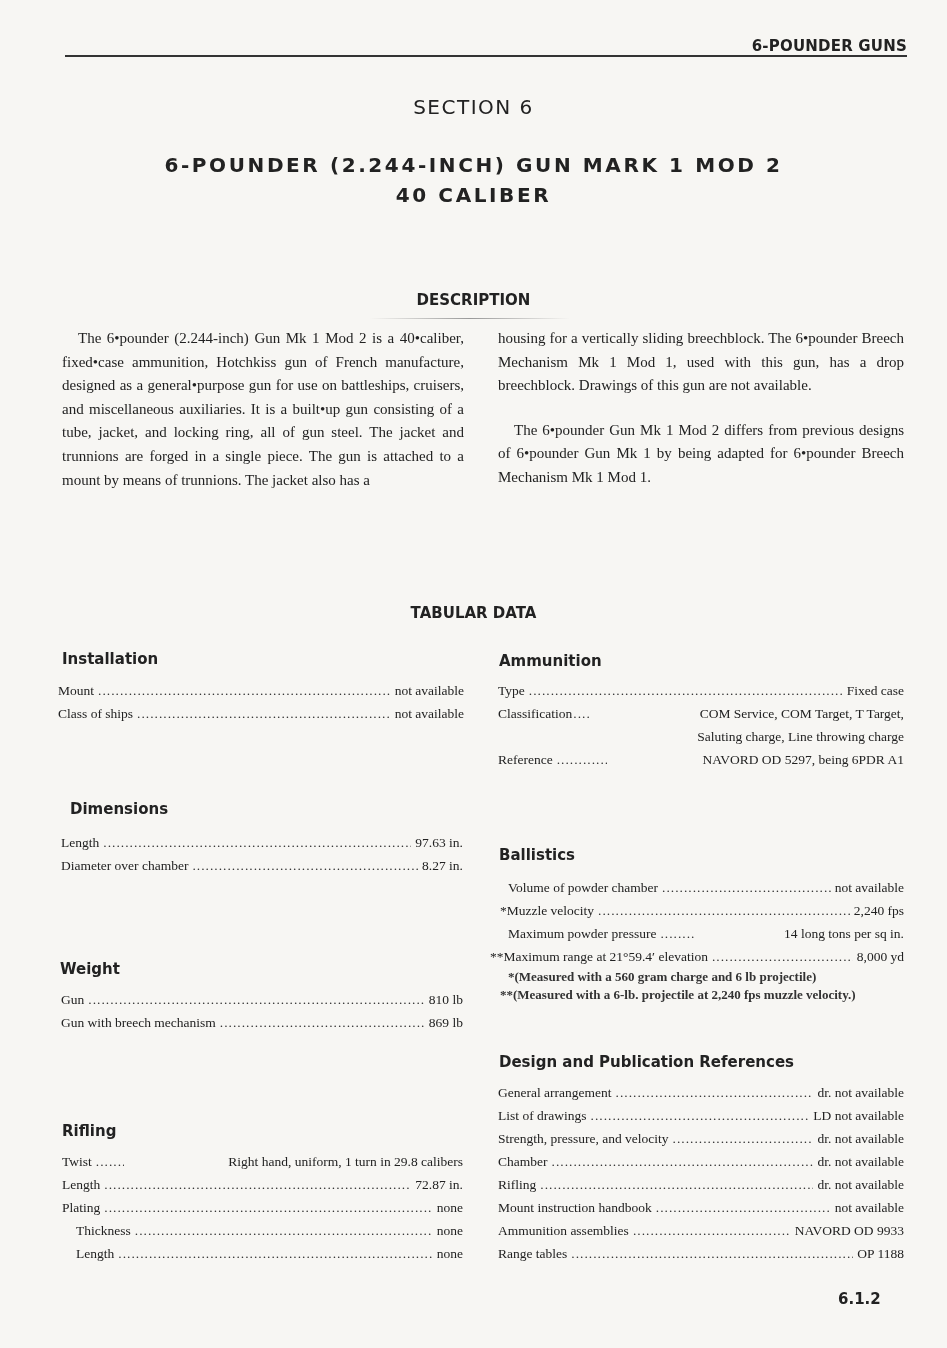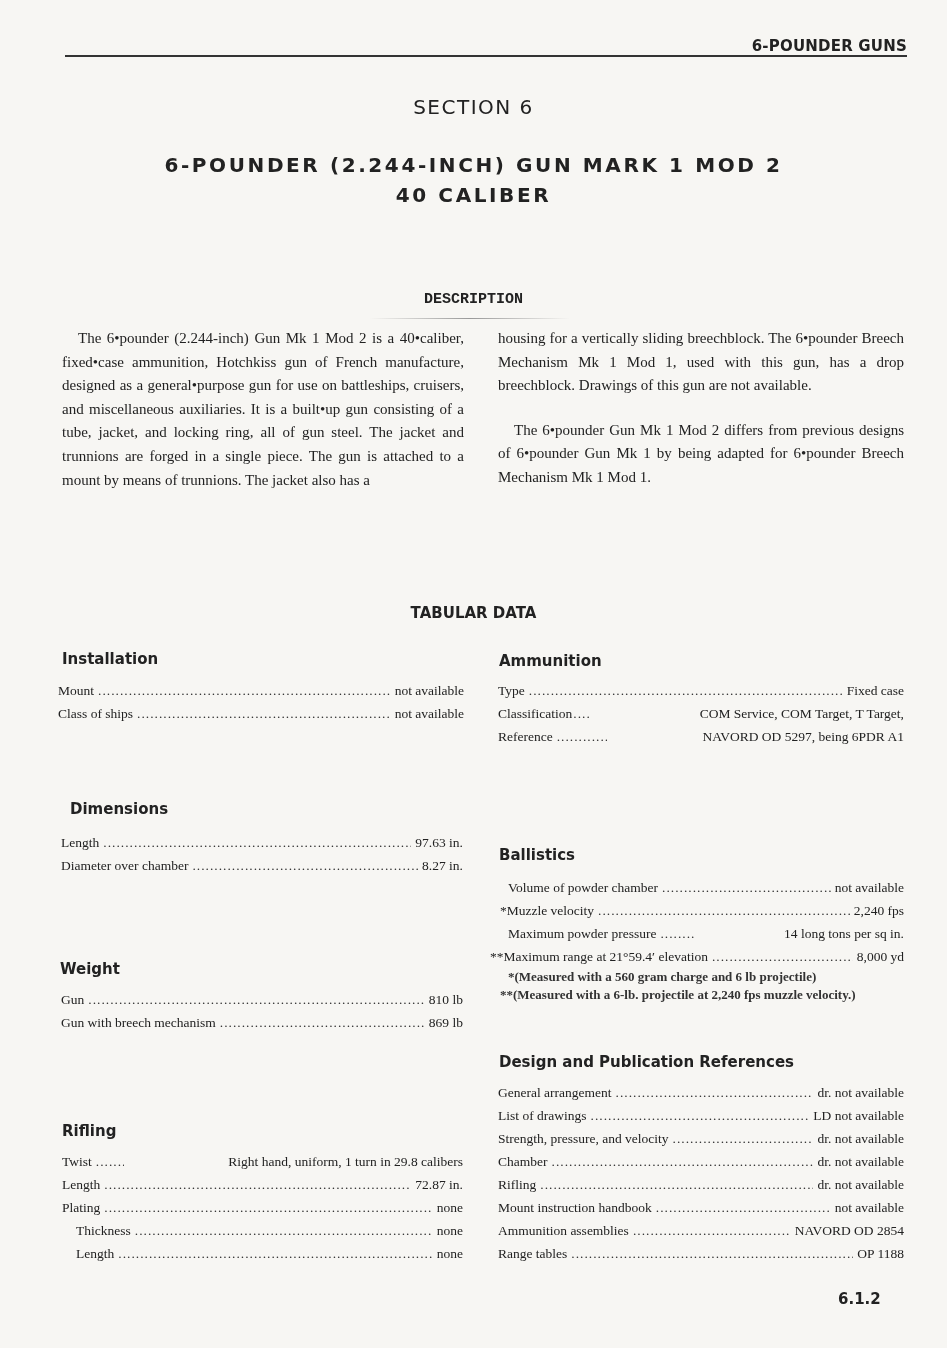--- a/index.html
+++ b/index.html
@@ -12,21 +12,21 @@
   .abs { position: absolute; }
   .running-head {
     left: 0; right: 40px; top: 37px; text-align: right;
     font-size: 15px; font-weight: bold; letter-spacing: 0.2px; color: #222;
   }
   .rule { left: 65px; top: 55px; width: 842px; height: 2px; background: #333; }
   .center { left: 0; width: 947px; text-align: center; }
   .section-title { top: 95px; font-size: 20px; letter-spacing: 1.5px; color: #222; }
   .gun-title { top: 150px; font-size: 20px; font-weight: bold; letter-spacing: 2.6px; line-height: 30px; color: #222; }
   .heading { font-size: 15px; font-weight: bold; color: #222; }
-  .desc-head { top: 291px; font-family: Liberation Mono, monospace; }
+  .desc-head { top: 291px; }
   .desc-rule { left: 370px; top: 318px; width: 200px; height: 1px; background: linear-gradient(90deg, transparent, #999, transparent); }
   .para {
     font-size: 15px; line-height: 23.6px; text-align: justify;
     text-align-last: left; color: #222;
   }
   .para p { margin: 0; text-indent: 16px; }
   .col-left { left: 62px; width: 402px; font-family: Liberation Serif, serif; }
   .col-right { left: 498px; width: 406px; }
   .subhead { font-size: 15px; font-weight: bold; color: #222; }
   .rows { font-size: 13.5px; line-height: 23px; color: #222; }
@@ -141,20 +141,21 @@
   <div class="row">
       <span class="lbl">Type</span>
       <span class="dots"></span>
       <span class="val">Fixed case</span>
     </div>
   <div class="row">
       <span class="lbl">Classification</span>
       <span class="dots" style="flex:0 0 18px; margin:0 1px;"></span>
       <span class="val" style="margin-left:auto">COM Service, COM Target, T Target,</span>
     </div>
+  <div class="wrap-right">Saluting charge, Line throwing charge</div>
   <div class="row">
       <span class="lbl">Reference</span>
       <span class="dots" style="flex:0 0 50px"></span>
       <span class="val" style="margin-left:auto">NAVORD OD 5297, being 6PDR A1</span>
     </div>
 </div>
 
 <div class="abs subhead sans" style="left:499px; top:846px;">Ballistics</div>
 <div class="abs rows" style="left:496px; top:876px; width:408px;">
   <div class="row" style="padding-left:12px">
@@ -209,21 +210,21 @@
       <span class="val">dr. not available</span>
     </div>
   <div class="row">
       <span class="lbl">Mount instruction handbook</span>
       <span class="dots"></span>
       <span class="val">not available</span>
     </div>
   <div class="row">
       <span class="lbl">Ammunition assemblies</span>
       <span class="dots"></span>
-      <span class="val">NAVORD OD 2854</span>
+      <span class="val">NAVORD OD 9933</span>
     </div>
   <div class="row">
       <span class="lbl">Range tables</span>
       <span class="dots"></span>
       <span class="val">OP 1188</span>
     </div>
 </div>
 
 <div class="abs page-num sans">6.1.2</div>
 

